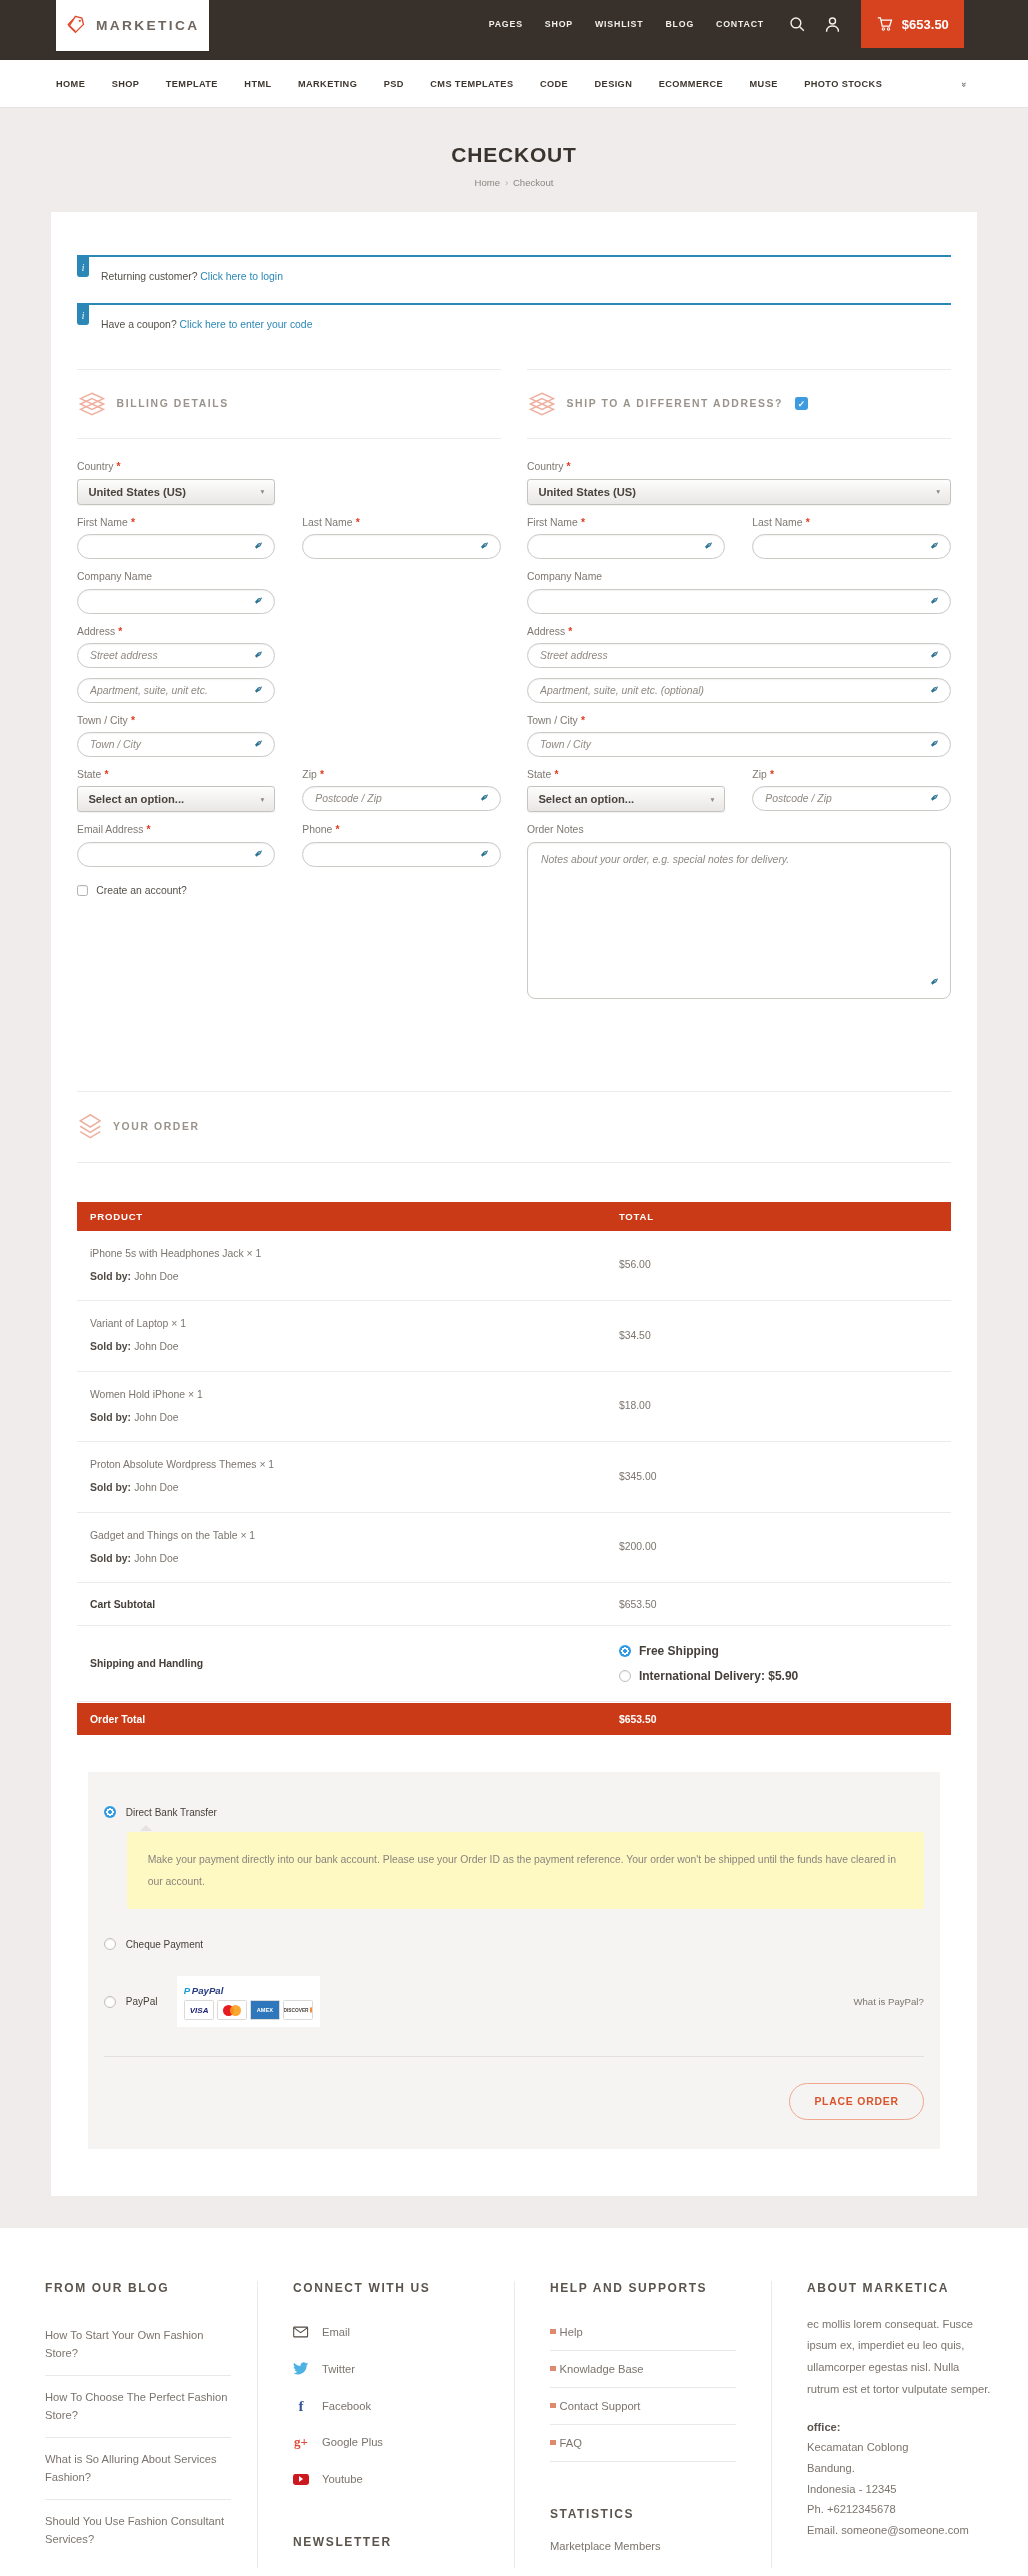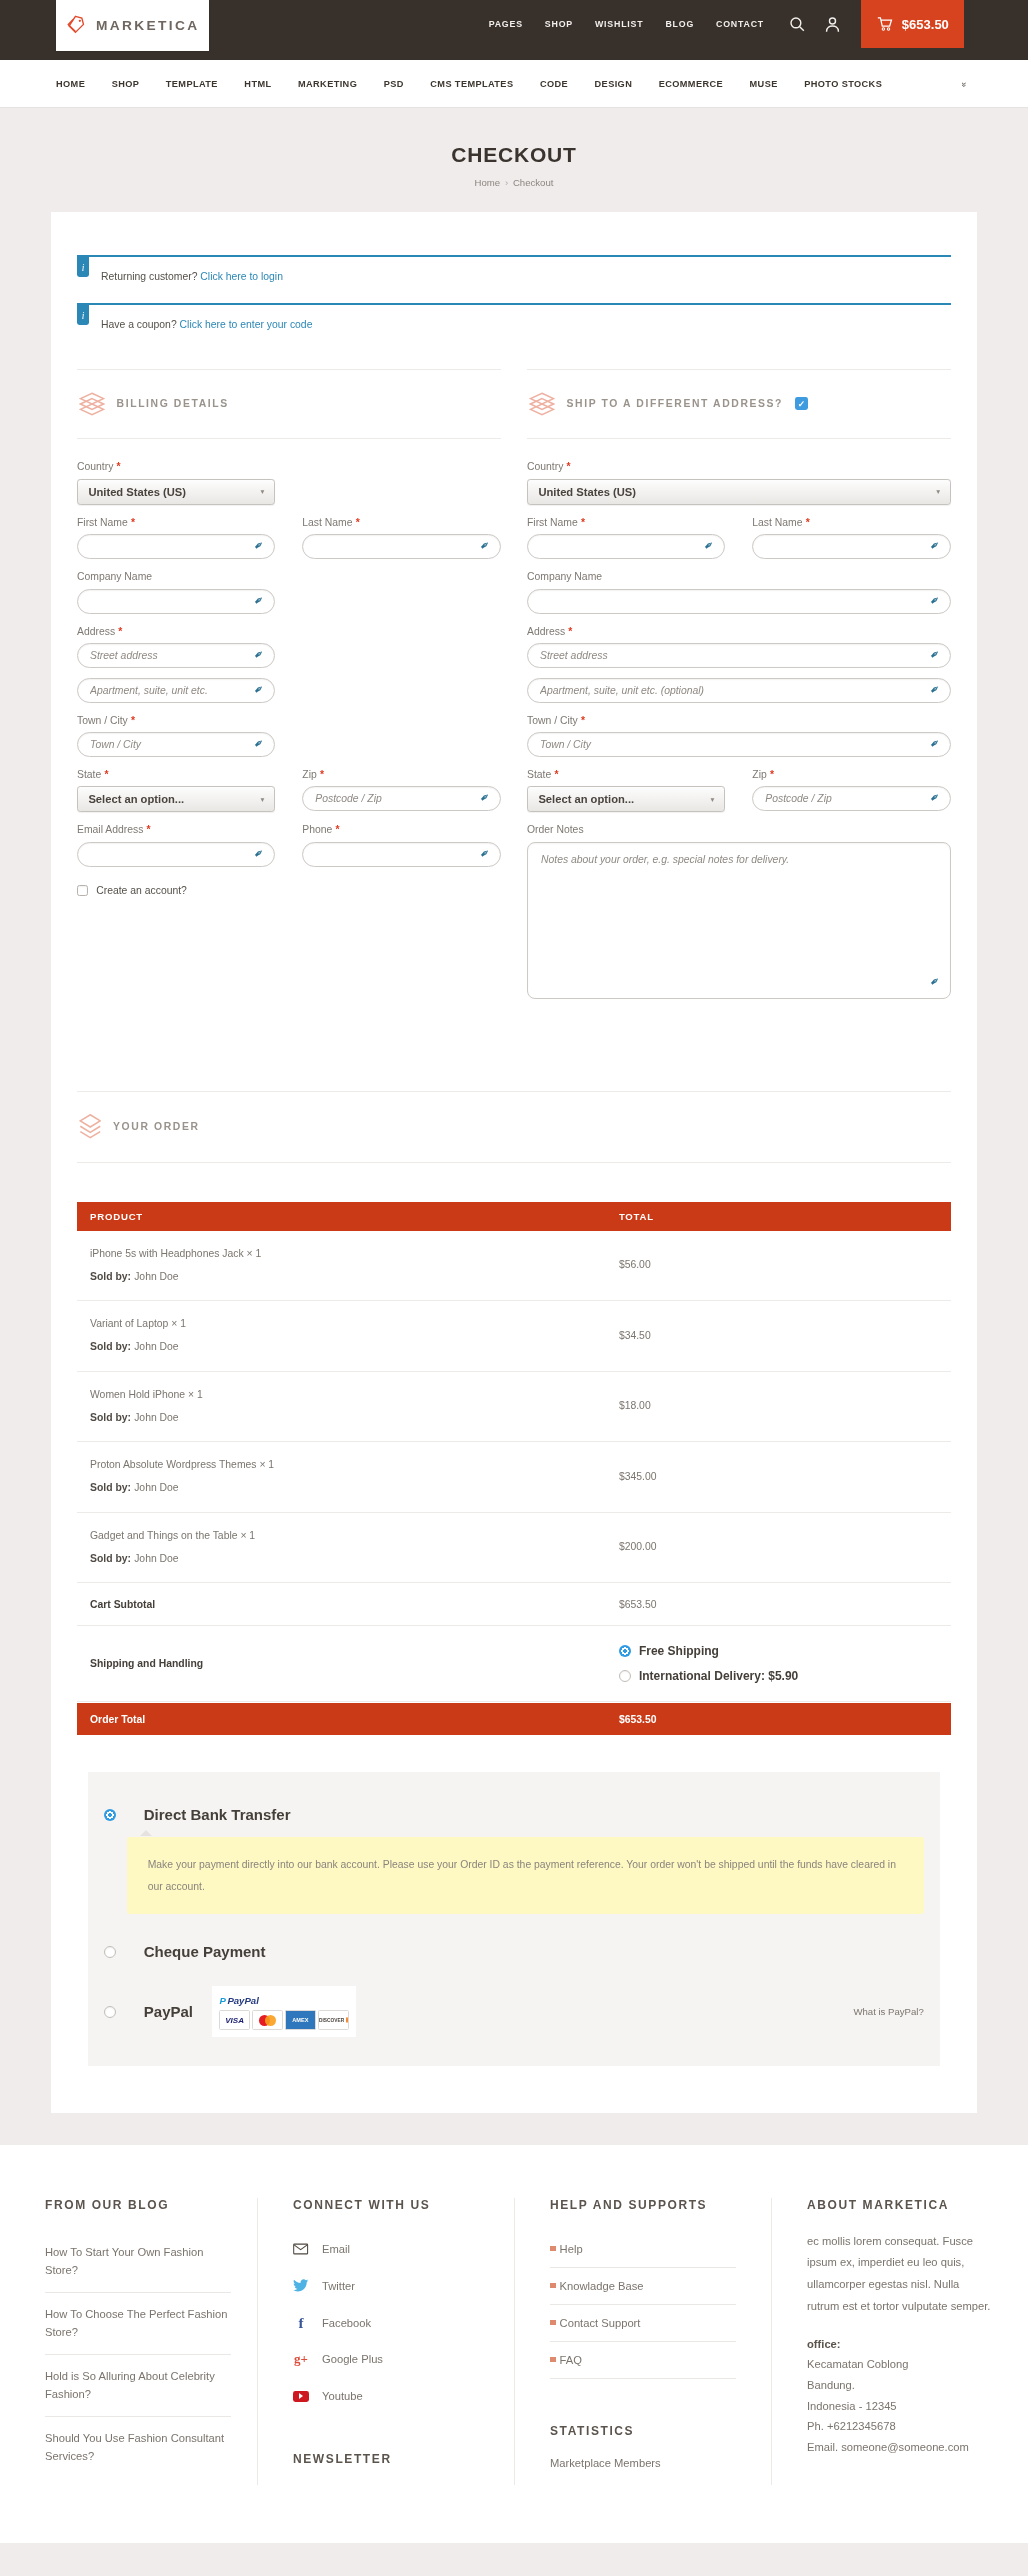--- a/index.html
+++ b/index.html
@@ -85,21 +85,21 @@
   .shipopts { display:flex; flex-direction:column; gap:10.4px; padding:3.2px 0; }
   .shipopt { display:flex; align-items:center; gap:8px; font-size:12px; font-weight:bold; color:#453f39; }
   .radio { width:12px; height:12px; border-radius:50%; flex:0 0 auto; cursor:pointer; }
   .radio.on { background:radial-gradient(circle, #2f9be4 0 2px, #fff 2px 3.6px, #2f9be4 3.6px); }
   .radio.off { background:#fff; border:0.8px solid #c2bdb8; box-shadow:inset 0 0.8px 1.6px rgba(0,0,0,.08); }
   .totalrow { display:flex; background:#cb3a16; height:32px; align-items:center; color:#fff; font-size:10.4px; font-weight:bold; margin-top:0.8px; }
 
   
   .paybox { background:#f6f4f2; margin:37px 11.2px 0; padding:34px 16px 29px; }
   .pmrow { display:flex; align-items:center; gap:9.6px; }
-  .pmlabel { font-size:15px; font-weight:bold; color:#453f39;margin-left:18px; }
+  .pmlabel { font-size:10px; font-weight:normal; color:#453f39; }
   .pmdesc { position:relative; background:#fef9c3; border-radius:2.4px; padding:17px 21px; margin:13.7px 0 29px 22.5px; font-size:10.4px; color:#8b847d; line-height:2.1; }
   .pmdesc::before { content:""; position:absolute; left:13px; top:-6.4px; border:6.4px solid transparent; border-bottom-color:#e6e2df; border-top:none; }
   .pm-gap { margin-bottom:26px; }
   .cards { background:#fff; padding:5.6px 7.2px 6.4px; margin-left:9.6px; }
   .pp-word { font-size:9.6px; font-weight:bold; font-style:italic; color:#253b80; }
   .pp-word b { color:#179bd7; margin-right:1.6px; }
   .cardrow { display:flex; gap:2.4px; margin-top:3.2px; }
   .mini-card { width:30.5px; height:20px; border:0.8px solid #ddd9d6; border-radius:1.6px; background:#fff; display:flex; align-items:center; justify-content:center; font-size:6.4px; font-weight:bold; overflow:hidden; }
   .visa { color:#1a1f71; font-style:italic; font-size:8px; }
   .mc { position:relative; background:#fff; }
@@ -493,30 +493,33 @@
             <span class="mini-card amex">AMEX</span>
             <span class="mini-card disc">
                 <span>DISCOVER</span>
                 <i></i>
               </span>
           </span>
         </span>
         <span class="whatis">What is PayPal?</span>
       </div>
 
+      <div class="place-wrap">
+        <button class="place-btn">PLACE ORDER</button>
+      </div>
     </div>
   </div>
 
   <div class="footer">
 
     <div class="fcol fcol-1">
       <div class="fhead">FROM OUR BLOG</div>
       <div class="blog-item">How To Start Your Own Fashion Store?</div>
       <div class="blog-item">How To Choose The Perfect Fashion Store?</div>
-      <div class="blog-item">Hold is So Alluring About Celebrity Fashion?</div>
+      <div class="blog-item">What is So Alluring About Services Fashion?</div>
       <div class="blog-item">Should You Use Fashion Consultant Services?</div>
 
     </div>
 
     <div class="fcol">
       <div class="fhead">CONNECT WITH US</div>
       <div class="socrow">
         <span class="soc-ico">
           <svg width="15.3" height="12" viewBox="0 0 22 16" fill="none" stroke="#4e473f" stroke-width="1.5">
             <rect x="1" y="1" width="20" height="14" rx="1"></rect>

